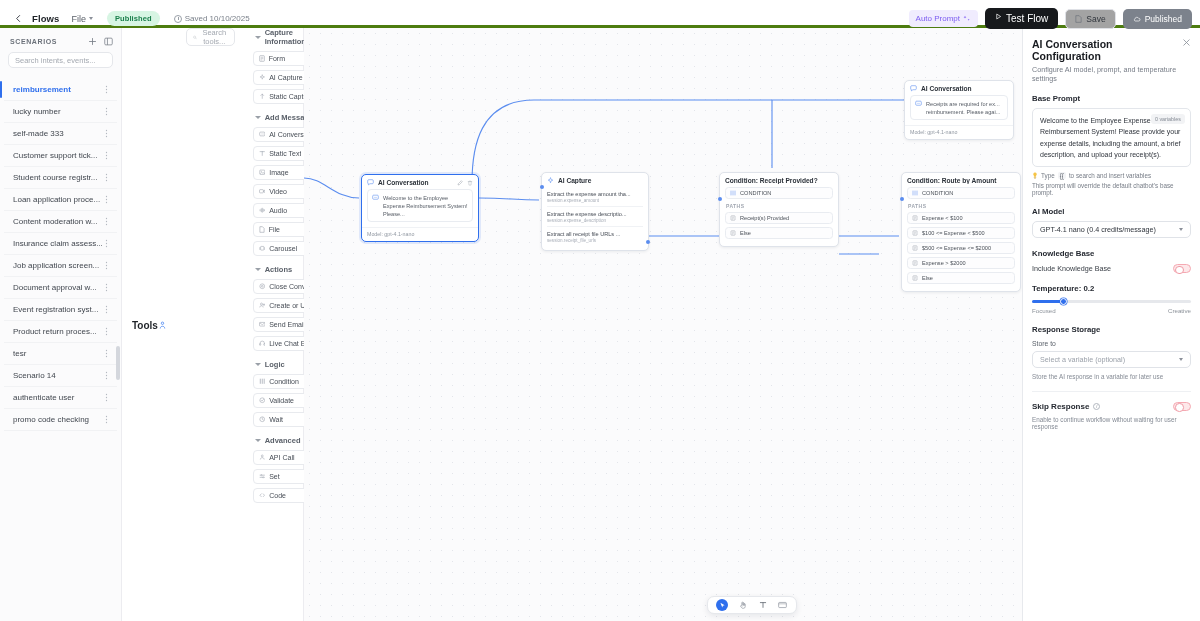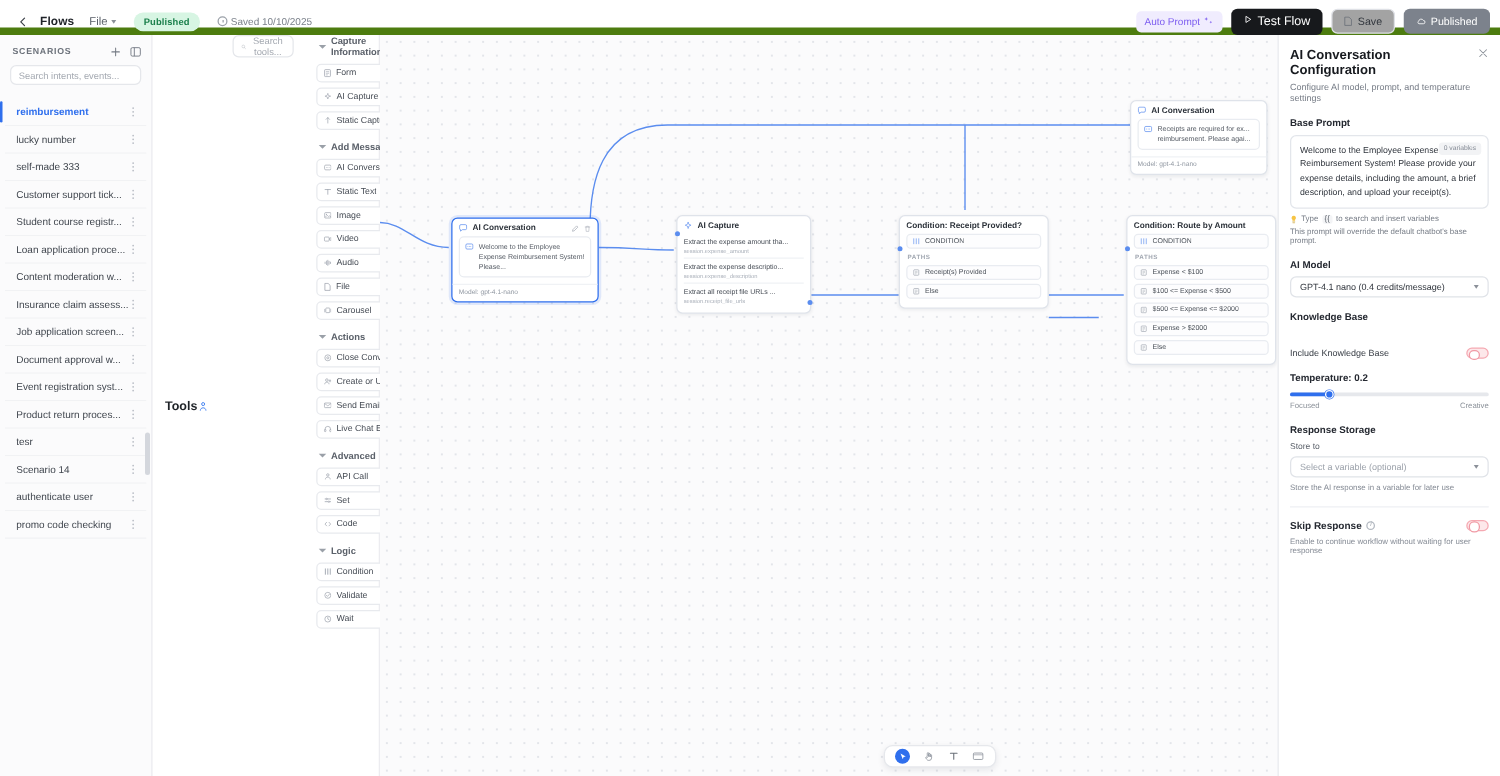--- a/index.html
+++ b/index.html
@@ -8,21 +8,21 @@
     font-family: "Liberation Sans", sans-serif;
     background: #ffffff;
     color: #1f2328;
     overflow: hidden;
   }
   .app { position: relative; width: 1200px; height: 621px; display: flex; flex-direction: column; }
 
   
   .topbar {
     height: 28px; flex: 0 0 28px; display: flex; align-items: center;
-    padding: 12px 8px 0 10px; background: #fff; border-bottom: 6px solid #4d7c0f;
+    padding: 12px 8px 0 10px; background: #fff; border-bottom: 3px solid #4d7c0f;
     position: relative; z-index: 40;
   }
   .tb-back { width: 16px; height: 16px; display: flex; align-items: center; justify-content: center;
     color: #3c4149; cursor: pointer; }
   .tb-title { font-size: 9.5px; font-weight: bold; color: #1f2328; margin-left: 6px; letter-spacing: .1px;}
   .tb-menu { font-size: 9px; color: #5a6069; margin-left: 12px; display: flex; align-items: center; gap: 3px; cursor: pointer;}
   .caret { width: 0; height: 0; border-left: 2.8px solid transparent; border-right: 2.8px solid transparent;
     border-top: 3.4px solid #8b9099; display: inline-block; }
   .pill-pub {
     margin-left: 14px; background: #d7f5e3; color: #1a7f4b; font-size: 7.5px; font-weight: bold;
@@ -184,21 +184,21 @@
   }
   .hint { font-size: 6.3px; color: #767c86; margin-top: 5px; display: flex; align-items: center; gap: 3px;}
   .hint .code { background: #f3f4f6; border-radius: 2px; padding: 0 2px; color: #5a6069; }
   .hint2 { font-size: 6.3px; color: #767c86; margin-top: 3px; }
   .select {
     height: 17px; border: 1px solid #e0e3e8; border-radius: 5px; display: flex; align-items: center;
     padding: 0 7px; font-size: 7.2px; color: #2f343c; cursor: pointer; background: #fff;
   }
   .select .sv { flex: 1; }
   .select.ph .sv { color: #9ba1aa; }
-  .row-toggle { display: flex; align-items: center; margin-top: 20px; }
+  .row-toggle { display: flex; align-items: center; margin-top: 6px; }
   .row-toggle .rt { font-size: 7.2px; color: #3b4048; }
   .toggle {
     margin-left: auto; width: 18px; height: 9px; border-radius: 5px; background: #fde8ea;
     border: 1px solid #f5a9b2; position: relative; cursor: pointer;
   }
   .toggle::after {
     content: ""; position: absolute; left: 1px; top: 0.5px; width: 6.5px; height: 6.5px; border-radius: 50%;
     background: #fff; border: 1px solid #f09aa5;
   }
   .slider-wrap { margin-top: 7px; }
@@ -621,20 +621,54 @@
                     <rect x="8.8" y="6.6" width="2.2" height="3.2" rx="1" fill="none" stroke="#9aa0ab" stroke-width="1"></rect>
                   </svg>
                 </span>
                 <span class="tn">Live Chat Escalation</span>
               </div>
             </div>
           </div>
           <div class="grp">
             <div class="grp-head">
               <i class="chev"></i>
+              <span>Logic</span>
+            </div>
+            <div class="grid">
+              <div class="tool">
+                <span class="ti">
+                  <svg width="6.5" height="6.5" viewBox="0 0 12 12">
+                    <path d="M2.4 2v8M6 2v8M9.6 2v8" stroke="#9aa0ab" stroke-width="1.3" stroke-linecap="round"></path>
+                  </svg>
+                </span>
+                <span class="tn">Condition</span>
+              </div>
+              <div class="tool">
+                <span class="ti">
+                  <svg width="6.5" height="6.5" viewBox="0 0 12 12">
+                    <circle cx="6" cy="6" r="4.4" fill="none" stroke="#9aa0ab" stroke-width="1"></circle>
+                    <path d="M3.9 6.1l1.5 1.5 2.8-3" fill="none" stroke="#9aa0ab" stroke-width="1" stroke-linecap="round"></path>
+                  </svg>
+                </span>
+                <span class="tn">Validate</span>
+              </div>
+              <div class="tool">
+                <span class="ti">
+                  <svg width="6.5" height="6.5" viewBox="0 0 12 12">
+                    <circle cx="6" cy="6" r="4.4" fill="none" stroke="#9aa0ab" stroke-width="1"></circle>
+                    <path d="M6 3.4V6l2 1.2" fill="none" stroke="#9aa0ab" stroke-width="1" stroke-linecap="round"></path>
+                  </svg>
+                </span>
+                <span class="tn">Wait</span>
+              </div>
+            </div>
+          </div>
+          <div class="grp">
+            <div class="grp-head">
+              <i class="chev"></i>
               <span>Advanced</span>
             </div>
             <div class="grid">
               <div class="tool">
                 <span class="ti">
                   <svg width="6.5" height="6.5" viewBox="0 0 12 12">
                     <circle cx="6" cy="3.6" r="1.8" fill="none" stroke="#9aa0ab" stroke-width="1"></circle>
                     <path d="M2.4 10.2c0-2 1.6-3.4 3.6-3.4s3.6 1.4 3.6 3.4" fill="none" stroke="#9aa0ab" stroke-width="1"></path>
                   </svg>
                 </span>
@@ -650,54 +684,20 @@
                 </span>
                 <span class="tn">Set</span>
               </div>
               <div class="tool">
                 <span class="ti">
                   <svg width="6.5" height="6.5" viewBox="0 0 12 12">
                     <path d="M4.2 3.4L1.8 6l2.4 2.6M7.8 3.4L10.2 6l-2.4 2.6" fill="none" stroke="#9aa0ab" stroke-width="1" stroke-linecap="round" stroke-linejoin="round"></path>
                   </svg>
                 </span>
                 <span class="tn">Code</span>
-              </div>
-            </div>
-          </div>
-          <div class="grp">
-            <div class="grp-head">
-              <i class="chev"></i>
-              <span>Logic</span>
-            </div>
-            <div class="grid">
-              <div class="tool">
-                <span class="ti">
-                  <svg width="6.5" height="6.5" viewBox="0 0 12 12">
-                    <path d="M2.4 2v8M6 2v8M9.6 2v8" stroke="#9aa0ab" stroke-width="1.3" stroke-linecap="round"></path>
-                  </svg>
-                </span>
-                <span class="tn">Condition</span>
-              </div>
-              <div class="tool">
-                <span class="ti">
-                  <svg width="6.5" height="6.5" viewBox="0 0 12 12">
-                    <circle cx="6" cy="6" r="4.4" fill="none" stroke="#9aa0ab" stroke-width="1"></circle>
-                    <path d="M3.9 6.1l1.5 1.5 2.8-3" fill="none" stroke="#9aa0ab" stroke-width="1" stroke-linecap="round"></path>
-                  </svg>
-                </span>
-                <span class="tn">Validate</span>
-              </div>
-              <div class="tool">
-                <span class="ti">
-                  <svg width="6.5" height="6.5" viewBox="0 0 12 12">
-                    <circle cx="6" cy="6" r="4.4" fill="none" stroke="#9aa0ab" stroke-width="1"></circle>
-                    <path d="M6 3.4V6l2 1.2" fill="none" stroke="#9aa0ab" stroke-width="1" stroke-linecap="round"></path>
-                  </svg>
-                </span>
-                <span class="tn">Wait</span>
               </div>
             </div>
           </div>
         </div>
       <div class="divider"></div>
       <div class="grp">
         <div class="tool wide">
           <span class="ti">
             <svg width="7" height="7" viewBox="0 0 12 12">
                 <path d="M4 1.5L3 10.5M8.2 1.5l-1 9M1.6 4.2h9M1.2 7.8h9" stroke="#9aa0ab" stroke-width="0.9" stroke-linecap="round"></path>

